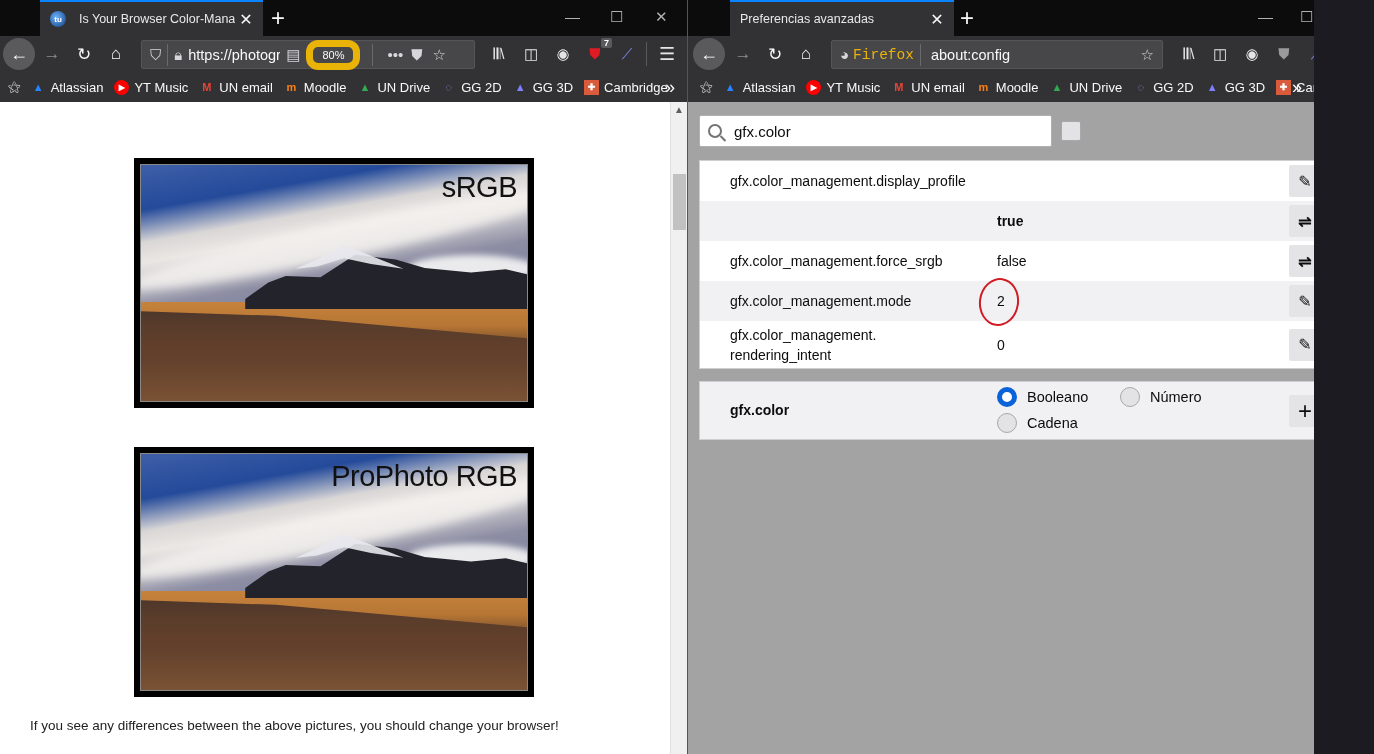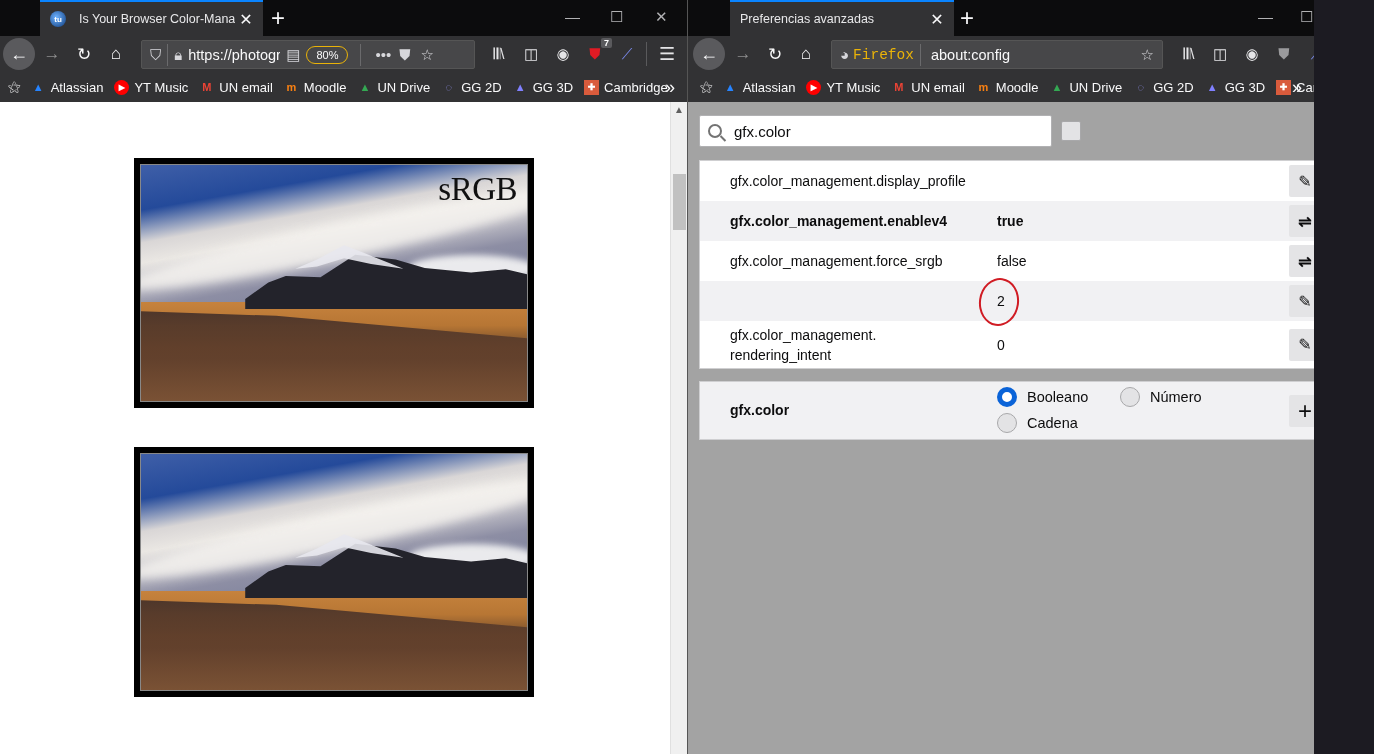--- a/index.html
+++ b/index.html
@@ -18,21 +18,21 @@
   .wctl { position: absolute; top: 8px; font-size: 15px; color: #b1b1b3; cursor: pointer; }
 
   
   .navbar { position: relative; height: 36px; background: #323234; }
   .nbtn { position: absolute; top: 4px; width: 28px; height: 28px; display: flex; align-items: center; justify-content: center; color: #f9f9fa; font-size: 17px; cursor: pointer; }
   .nbtn.back { width: 32px; height: 32px; top: 2px; border-radius: 50%; background: #5a5a5d; font-size: 18px; }
   .nbtn.dim { color: #8f8f90; }
   .urlbar { position: absolute; top: 4px; height: 29px; background: #474749; border: 1px solid #555; border-radius: 2px; display: flex; align-items: center; color: #f9f9fa; font-size: 14.5px; }
   .urlbar .sep { width: 1px; height: 22px; background: #6a6a6c; margin: 0 6px; }
   .ic { display: inline-flex; align-items: center; justify-content: center; color: #d7d7db; font-size: 15px; }
-  .zoom-pill { border: 1px solid #eab308; border-radius: 12px; font-size: 11px; padding: 2px 9px; color: #f9f9fa; margin: 0 6px; }
+  .zoom-pill { border: 7px solid #eab308; border-radius: 12px; font-size: 11px; padding: 2px 9px; color: #f9f9fa; margin: 0 6px; }
   .tbicon { position: absolute; top: 8px; width: 22px; height: 20px; display: flex; align-items: center; justify-content: center; color: #e4e4e6; font-size: 15px; cursor: pointer; }
   .vsep { position: absolute; top: 6px; width: 1px; height: 24px; background: #5a5a5c; }
   .badge { position: absolute; top: -6px; right: -6px; background: #5a5a5d; color: #fff; font-size: 9px; font-weight: bold; padding: 0 3px; border-radius: 2px; }
 
   
   .bmbar { position: relative; height: 30px; background: #323234; display: flex; align-items: center; padding-left: 8px; color: #f9f9fa; font-size: 13px; }
   .bm { display: flex; align-items: center; margin-right: 11px; white-space: nowrap; cursor: pointer; }
   .bm .bmi { width: 15px; height: 15px; margin-right: 5px; display: inline-flex; align-items: center; justify-content: center; font-size: 11px; font-weight: bold; }
   .bm-more { position: absolute; right: 12px; top: 5px; font-size: 18px; color: #f9f9fa; cursor: pointer; }
 
@@ -42,21 +42,21 @@
   .photo { position: absolute; left: 134px; width: 400px; height: 250px; background: #000; padding: 6px; }
   .photo-inner { position: relative; width: 100%; height: 100%; border: 1px solid #888; overflow: hidden;
     background:
       linear-gradient(180deg, transparent 0, transparent 56%, #c9853f 56%, #b77634 68%, #8a5a2e 74%, #5e3b26 82%, #7a5033 100%); }
   .sky { position: absolute; left: 0; top: 0; right: 0; height: 58%; background: linear-gradient(170deg, #3f5fa8 0%, #244a9a 22%, #d9d6d6 38%, #eae7e3 48%, #8d8ea4 70%, #6f7695 100%); }
   .cloud { position: absolute; left: -20px; top: 24%; width: 115%; height: 36px; background: rgba(245,242,238,0.85); border-radius: 50%; transform: rotate(-12deg); filter: blur(5px); }
   .cloud2 { position: absolute; right: -10px; top: 38%; width: 130px; height: 28px; background: rgba(245,245,245,0.9); border-radius: 50%; filter: blur(3px); }
   .mountain { position: absolute; left: 27%; top: 33%; width: 75%; height: 28%; background: #23232b; clip-path: polygon(0 85%, 8% 60%, 14% 50%, 26% 52%, 38% 18%, 52% 25%, 62% 38%, 78% 45%, 90% 40%, 100% 50%, 100% 100%, 0 100%); }
   .snow { position: absolute; left: 40%; top: 34%; width: 28%; height: 10%; background: #e8e8ee; clip-path: polygon(0 100%, 20% 60%, 45% 0, 62% 30%, 100% 100%, 70% 80%, 45% 55%, 20% 90%); opacity: 0.9; }
   .shadow-dune { position: absolute; left: 0; bottom: 0; width: 100%; height: 38%; background: linear-gradient(180deg, #3a2a28 0, #5d3d2b 40%, #7a5235 100%); clip-path: polygon(0 0, 35% 5%, 100% 30%, 100% 100%, 0 100%); opacity: 0.85; }
-  .photo-label { position: absolute; right: 10px; top: 6px; font-size: 33px; color: #111; font-family: Liberation Serif, serif; letter-spacing: -0.5px; }
+  .photo-label { position: absolute; right: 10px; top: 6px; font-size: 29px; color: #111; font-family: Liberation Sans, sans-serif; letter-spacing: -0.5px; }
   .scroll-left { position: absolute; top: 102px; left: 670px; width: 17px; height: 652px; background: #f0f0f0; border-left: 1px solid #e0e0e0; }
   .scroll-left .arrow { height: 16px; text-align: center; color: #606060; font-size: 10px; line-height: 16px; cursor: pointer; }
   .scroll-left .thumb { position: absolute; top: 72px; left: 2px; width: 13px; height: 56px; background: #c1c1c1; cursor: pointer; }
 
   
   .page-right { position: absolute; top: 102px; left: 0; width: 687px; height: 652px; background: #a3a3a3; color: #0c0c0d; font-size: 14px; }
   .search { position: absolute; left: 11px; top: 13px; width: 353px; height: 32px; background: #fff; border: 1px solid #b1b1b3; border-radius: 2px; display: flex; align-items: center; padding-left: 8px; }
   .search .mag { width: 14px; height: 14px; border: 2px solid #737373; border-radius: 50%; position: relative; margin-right: 12px; }
   .search .mag::after { content: ""; position: absolute; width: 2px; height: 7px; background: #737373; right: -4px; bottom: -6px; transform: rotate(-45deg); }
   .search input { border: none; outline: none; font-size: 15px; font-family: "Liberation Sans", sans-serif; color: #0c0c0d; background: transparent; width: 280px; }
@@ -171,22 +171,24 @@
       </div>
     </div>
     <div class="photo" style="top:345px;">
       <div class="photo-inner">
         <div class="sky"></div>
         <div class="cloud"></div>
         <div class="cloud2"></div>
         <div class="mountain"></div>
         <div class="snow"></div>
         <div class="shadow-dune"></div>
-      </div>
-    </div>
+        <span class="photo-label">ProPhoto RGB</span>
+      </div>
+    </div>
+    <p style="top:612px;">If you see any differences between the above pictures, you should change your browser!</p>
   </div>
   <div class="scroll-left">
     <div class="arrow">▲</div>
     <div class="thumb"></div>
   </div>
 </div>
 
 <div class="win" id="win-right">
   <div class="tabbar">
     <div class="tab" style="left:42px;width:224px;">
@@ -266,37 +268,37 @@
 
     <div class="prefs">
       <div class="row">
         <span class="name">gfx.color_management.display_profile</span>
         <span class="val"></span>
         <span class="abtn">
             <span>✎</span>
           </span>
       </div>
       <div class="row alt bold">
-        <span class="name">gfx.color_management.enablev4</span>
         <span class="val">true</span>
         <span class="abtn" style="font-weight:bold;">
             <span>⇌</span>
           </span>
         <span class="resetbtn">
             <span>↶</span>
           </span>
       </div>
       <div class="row">
         <span class="name">gfx.color_management.force_srgb</span>
         <span class="val">false</span>
         <span class="abtn" style="font-weight:bold;">
             <span>⇌</span>
           </span>
       </div>
       <div class="row alt">
+        <span class="name">gfx.color_management.mode</span>
         <span class="val">2</span>
         <span class="circle-mark"></span>
         <span class="abtn">
             <span>✎</span>
           </span>
       </div>
       <div class="row tall">
         <span class="name"><span>gfx.color_management.</span><br><span>rendering_intent</span></span>
         <span class="val">0</span>
         <span class="abtn">

